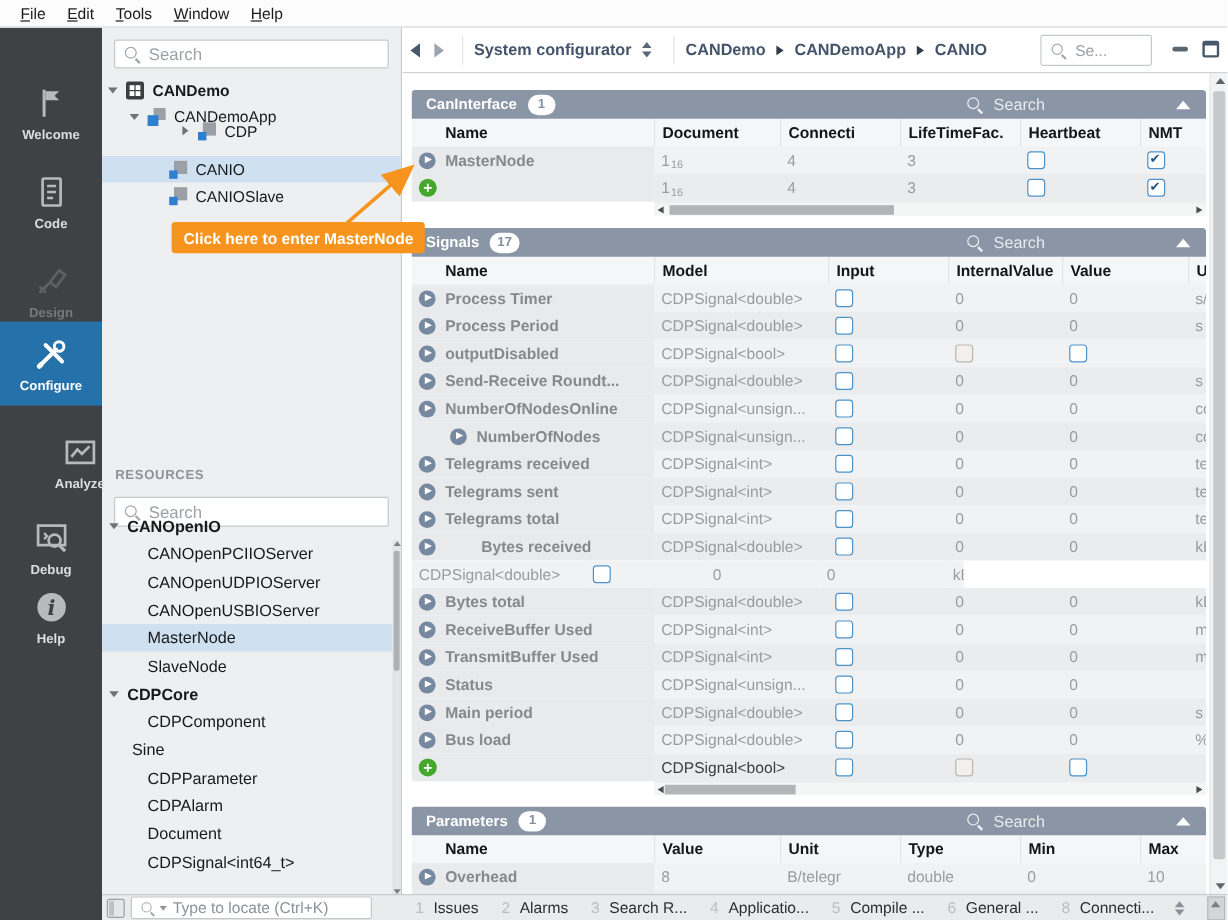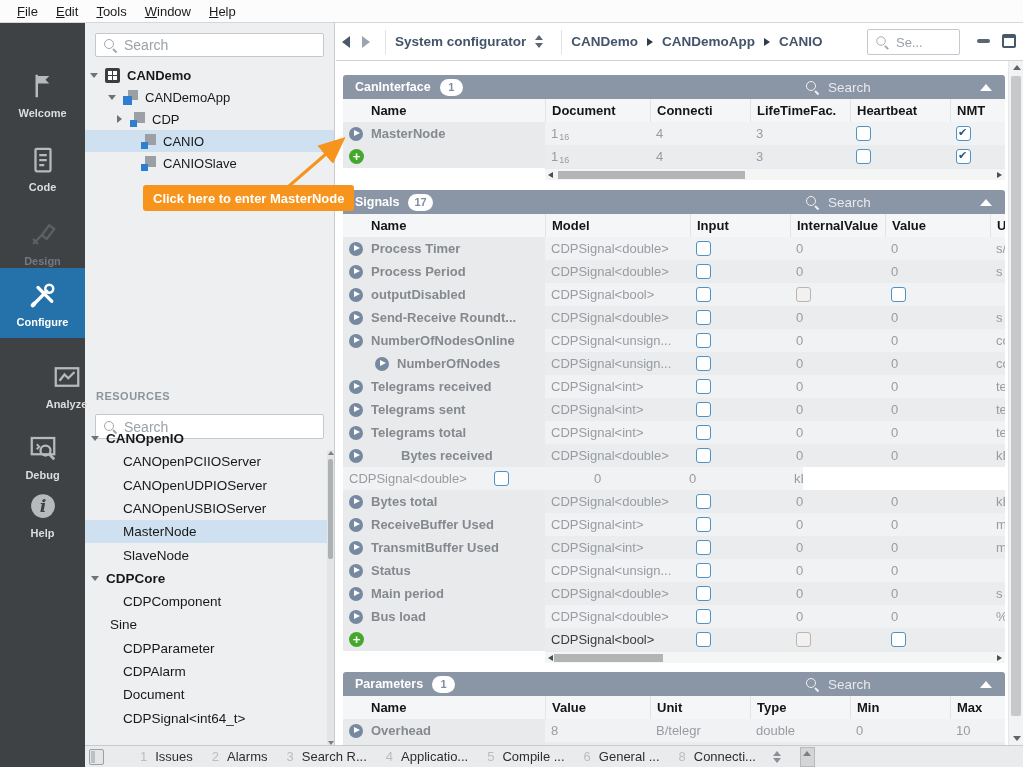--- a/index.html
+++ b/index.html
@@ -233,21 +233,21 @@
           <span>CANDemo</span>
         </div>
         <div class="trow" style="top: 63px; padding-left: 23px;">
           <span class="tarrow expanded"></span>
           <span class="ticon app">
             <span class="sq-back"></span>
             <span class="sq-front"></span>
           </span>
           <span>CANDemoApp</span>
         </div>
-        <div class="trow" style="top: 85px; padding-left: 30px;">
+        <div class="trow" style="top: 75px; padding-left: 65px;">
           <span class="tarrow collapsed"></span>
           <span class="ticon component">
             <span class="sq-back"></span>
             <span class="sq-front"></span>
           </span>
           <span>CDP</span>
         </div>
         <div class="trow selected" style="top: 107px; padding-left: 41px;">
           <span class="tarrow"></span>
           <span class="ticon component">
@@ -713,20 +713,25 @@
   </div>
 
   <div class="vscroll">
     <i class="up"></i>
     <div class="thumb"></div>
     <i class="down"></i>
   </div>
 
   <div class="statusbar">
     <span class="panel-toggle"></span>
+    <div class="locate">
+      <span class="mag" style="transform:scale(.85)"></span>
+      <span class="dd"></span>
+      <input placeholder="Type to locate (Ctrl+K)" style="">
+    </div>
     <div class="tabs" id="status-tabs">
         <span class="tab">
           <span class="tabnum">1</span>
           <span>Issues</span>
         </span>
         <span class="tab">
           <span class="tabnum">2</span>
           <span>Alarms</span>
         </span>
         <span class="tab">

